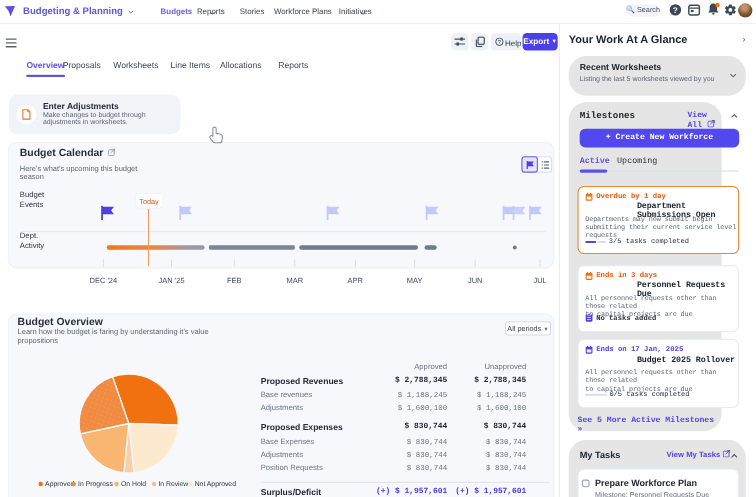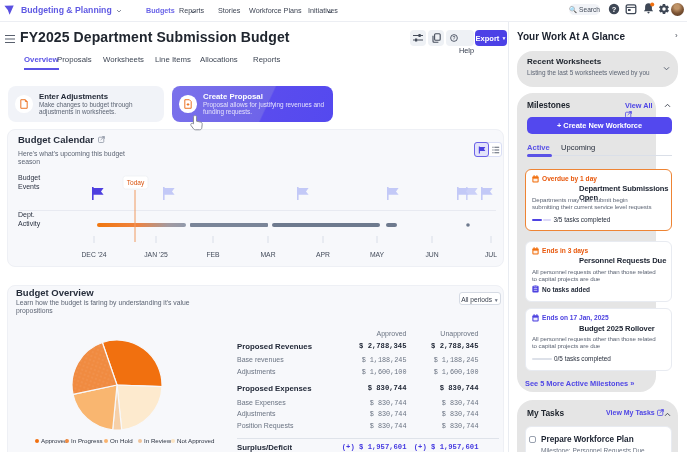--- a/index.html
+++ b/index.html
@@ -29,21 +29,21 @@
   #co1 { position:absolute; left:8px; top:86px; width:156px; height:36px; background:#f1f3f8; border-radius:8px;}
   #co2 { position:absolute; left:172px; top:86px; width:161px; height:36px; border-radius:8px;
     background:linear-gradient(115deg,#7b72eb 0%, #6e64e9 58%, #5a4cee 59%, #5449ef 100%); overflow:hidden;}
   .coicon { position:absolute; left:7px; top:9px; width:17.5px; height:17.5px; background:#fff; border-radius:50%;}
   .cotitle { position:absolute; left:31px; top:6px; font-size:7.8px; font-weight:700; color:#232a38;}
   .cobody { position:absolute; left:31px; top:14.5px; font-size:6.4px; line-height:7.6px; color:#5d6574;}
   #co2 .cotitle { color:#fff; }
   #co2 .cobody { color:#e4e1fb; }
 
   
-  #calcard { position:absolute; left:7px; top:129px; width:497px; height:138px; background:#f7f8fb;
+  #calcard { position:absolute; left:7px; top:129px; width:497px; height:115px; background:#f7f8fb;
     border:1px solid #eef0f5; border-radius:8px;padding-left:48px; }
   .sechead { font-size:9.5px; font-weight:700; color:#272e3c; line-height:10px; }
   .subtle { font-size:6.8px; color:#5d6574; line-height:8.4px; }
 
   
   #ovcard { position:absolute; left:7px; top:285px; width:497px; height:175px; background:#f7f8fb;
     border:1px solid #eef0f5; border-radius:8px; }
   .num { font-family:"Liberation Mono", monospace; font-size:6.8px; color:#6a7382; white-space:pre;}
   .numb { font-family:"Liberation Mono", monospace; font-size:7.2px; font-weight:700; color:#222938; white-space:pre;}
   .rlab { font-size:7px; color:#6a7382; }
@@ -101,69 +101,58 @@
     </svg>
     <svg class="abs" style="left:658px;top:3px" width="12" height="12" viewBox="0 0 24 24">
       <path fill="#3e4755" d="M19.4 13a7.6 7.6 0 0 0 .1-1 7.6 7.6 0 0 0-.1-1l2.1-1.6a.5.5 0 0 0 .1-.7l-2-3.4a.5.5 0 0 0-.6-.2l-2.5 1a7.2 7.2 0 0 0-1.7-1l-.4-2.6a.5.5 0 0 0-.5-.4h-4a.5.5 0 0 0-.5.4l-.4 2.6a7.2 7.2 0 0 0-1.7 1l-2.5-1a.5.5 0 0 0-.6.2l-2 3.4a.5.5 0 0 0 .1.7L4.5 11a7.6 7.6 0 0 0-.1 1 7.6 7.6 0 0 0 .1 1l-2.1 1.6a.5.5 0 0 0-.1.7l2 3.4c.1.2.4.3.6.2l2.5-1a7.2 7.2 0 0 0 1.7 1l.4 2.6c0 .2.2.4.5.4h4c.2 0 .4-.2.5-.4l.4-2.6a7.2 7.2 0 0 0 1.7-1l2.5 1c.2.1.5 0 .6-.2l2-3.4a.5.5 0 0 0-.1-.7L19.4 13zM12 15.5A3.5 3.5 0 1 1 12 8.5a3.5 3.5 0 0 1 0 7z"></path>
     </svg>
     <div class="abs" style="left:671px;top:2.5px;width:13px;height:13px;border-radius:50%;background:radial-gradient(circle at 45% 30%, #c09468 0 20%, #7d5434 55%, #4e3320 100%);"></div>
   </div>
 
   <svg class="abs" style="left:5px;top:34px" width="11" height="10" viewBox="0 0 11 10">
     <path d="M0,1.5 h10 M0,5 h10 M0,8.5 h10" stroke="#59606e" stroke-width="1.2"></path>
   </svg>
-  <div class="title">FY2025 Department Submission Budget</div>
   <div class="hbtn" style="left:410px;width:16px">
     <svg width="10" height="10" viewBox="0 0 10 10" style="margin:3px">
       <path d="M0,2.5 h10 M0,7 h10" stroke="#454d5b" stroke-width="1.1"></path>
       <rect x="5.5" y="1" width="2.2" height="3" fill="#454d5b"></rect>
         <rect x="2" y="5.5" width="2.2" height="3" fill="#454d5b"></rect>
     </svg>
   </div>
   <div class="hbtn" style="left:428px;width:16px">
     <svg width="9" height="10" viewBox="0 0 9 10" style="margin:3px 3.5px">
       <rect x="2.6" y="0.7" width="5.6" height="6.6" rx="1" fill="none" stroke="#454d5b" stroke-width="1.1"></rect>
       <path d="M1,2.8 v5.5 a1,1 0 0 0 1,1 h4.4" fill="none" stroke="#454d5b" stroke-width="1.1"></path>
     </svg>
   </div>
   <div class="hbtn" style="left:446px;width:28px;height:16px;">
       <svg class="abs" style="left:3.5px;top:4px" width="8" height="8" viewBox="0 0 10 10">
         <circle cx="5" cy="5" r="4.2" fill="none" stroke="#30394a" stroke-width="1"></circle>
         <text x="5" y="7.4" font-size="6.5" text-anchor="middle" fill="#30394a">?</text>
       </svg>
-      <span class="abs" style="left:13px;top:16px;font-size:7.3px;color:#30394a">Help</span>
+      <span class="abs" style="left:13px;top:5px;font-size:7.3px;color:#30394a">Help</span>
     </div>
   <div id="exportbtn">Export <span style="font-size:5px;vertical-align:1px">▼</span></div>
 
   <div class="tab on" style="left:24px">Overview</div>
   <div class="tab" style="left:57px">Proposals</div>
   <div class="tab" style="left:103px">Worksheets</div>
   <div class="tab" style="left:155px">Line Items</div>
   <div class="tab" style="left:200px">Allocations</div>
   <div class="tab" style="left:253px">Reports</div>
 
   <div id="co1">
     <div class="coicon">
       <svg width="10" height="10" viewBox="0 0 11 11" style="margin:3.7px">
         <path d="M2,0.8 h5 l2,2 v7.4 h-7 z" fill="none" stroke="#ec7426" stroke-width="1.1"></path>
         <path d="M7,0.8 v2 h2" fill="none" stroke="#ec7426" stroke-width="1.1"></path>
       </svg>
     </div>
     <div class="cotitle">Enter Adjustments</div>
     <div class="cobody">Make changes to budget through<br>adjustments in worksheets.</div>
-  </div>
-  <div id="co2">
-    <div class="coicon">
-      <svg width="10" height="10" viewBox="0 0 11 11" style="margin:3.7px">
-        <path d="M2,0.8 h5 l2,2 v7.4 h-7 z" fill="none" stroke="#ec7426" stroke-width="1.1"></path>
-        <path d="M4,6 h3 M5.5,4.5 v3" stroke="#ec7426" stroke-width="1.1"></path>
-      </svg>
-    </div>
-    <div class="cotitle">Create Proposal</div>
-    <div class="cobody">Proposal allows for justifying revenues and<br>funding requests.</div>
   </div>
 
   <svg class="abs" style="left:190px;top:114px;z-index:60" width="14" height="17" viewBox="0 0 14 17">
     <path d="M5,1.5 c0.9,0 1.5,0.6 1.5,1.5 v4.2 l3.9,0.8 c1.2,0.3 1.9,1 1.8,2.2 l-0.4,3.6 c-0.1,1.2 -1,2 -2.2,2 h-4.1 c-0.8,0 -1.5,-0.4 -2,-1 l-2.4,-3.2 c-0.5,-0.7 -0.4,-1.6 0.2,-2.1 c0.5,-0.4 1.3,-0.4 1.8,0 l0.4,0.35 v-6.8 c0,-0.9 0.6,-1.5 1.5,-1.5 z" fill="#fff" stroke="#8a8f98" stroke-width="1"></path>
   </svg>
 
   <div id="calcard">
     <div class="abs sechead" style="left:10px;top:5px">Budget Calendar
       <svg width="7" height="7" viewBox="0 0 8 8" style="margin-left:1px">
         <rect x="0.6" y="1.4" width="6" height="6" rx="1" fill="none" stroke="#8d95a3" stroke-width="0.9"></rect>
@@ -309,21 +298,21 @@
     <div class="abs" style="left:166px;top:9px;font-size:8px;color:#4a505c">›</div>
 
     <div class="scard" style="top:29px;width:161px;height:36px;">
       <div class="abs" style="left:10px;top:6px;font-size:8px;font-weight:700;color:#20262f">Recent Worksheets</div>
       <div class="abs" style="left:10px;top:18px;font-size:6.4px;color:#5d6574">Listing the last 5 worksheets viewed by you</div>
       <svg class="abs" style="left:146px;top:14px" width="7" height="7" viewBox="0 0 7 7">
           <path d="M1,2.3 l2.5,2.5 2.5,-2.5" fill="none" stroke="#5d6574" stroke-width="1"></path>
         </svg>
     </div>
 
-    <div class="scard" style="top:71px;width:139px;height:299px;">
+    <div class="scard" style="top:71px;width:139px;height:299px;font-family:Liberation Mono, monospace;">
       <div class="abs" style="left:10px;top:7px;font-size:8.4px;font-weight:700;color:#20262f">Milestones</div>
       <div class="abs ilink" style="left:108px;top:8px;font-size:7.3px;">View All
         <svg width="7" height="7" viewBox="0 0 8 8" style="vertical-align:-1px">
             <rect x="0.6" y="1.4" width="6" height="6" rx="1" fill="none" stroke="#4f46e5" stroke-width="0.9"></rect>
             <path d="M3,4.6 L7.2,0.6 M4.8,0.6 h2.6 v2.6" fill="none" stroke="#4f46e5" stroke-width="0.9"></path>
           </svg>
       </div>
       <svg class="abs" style="left:147px;top:9px" width="7" height="7" viewBox="0 0 7 7">
           <path d="M1,4.8 l2.5,-2.5 2.5,2.5" fill="none" stroke="#4a505c" stroke-width="1"></path>
         </svg>

